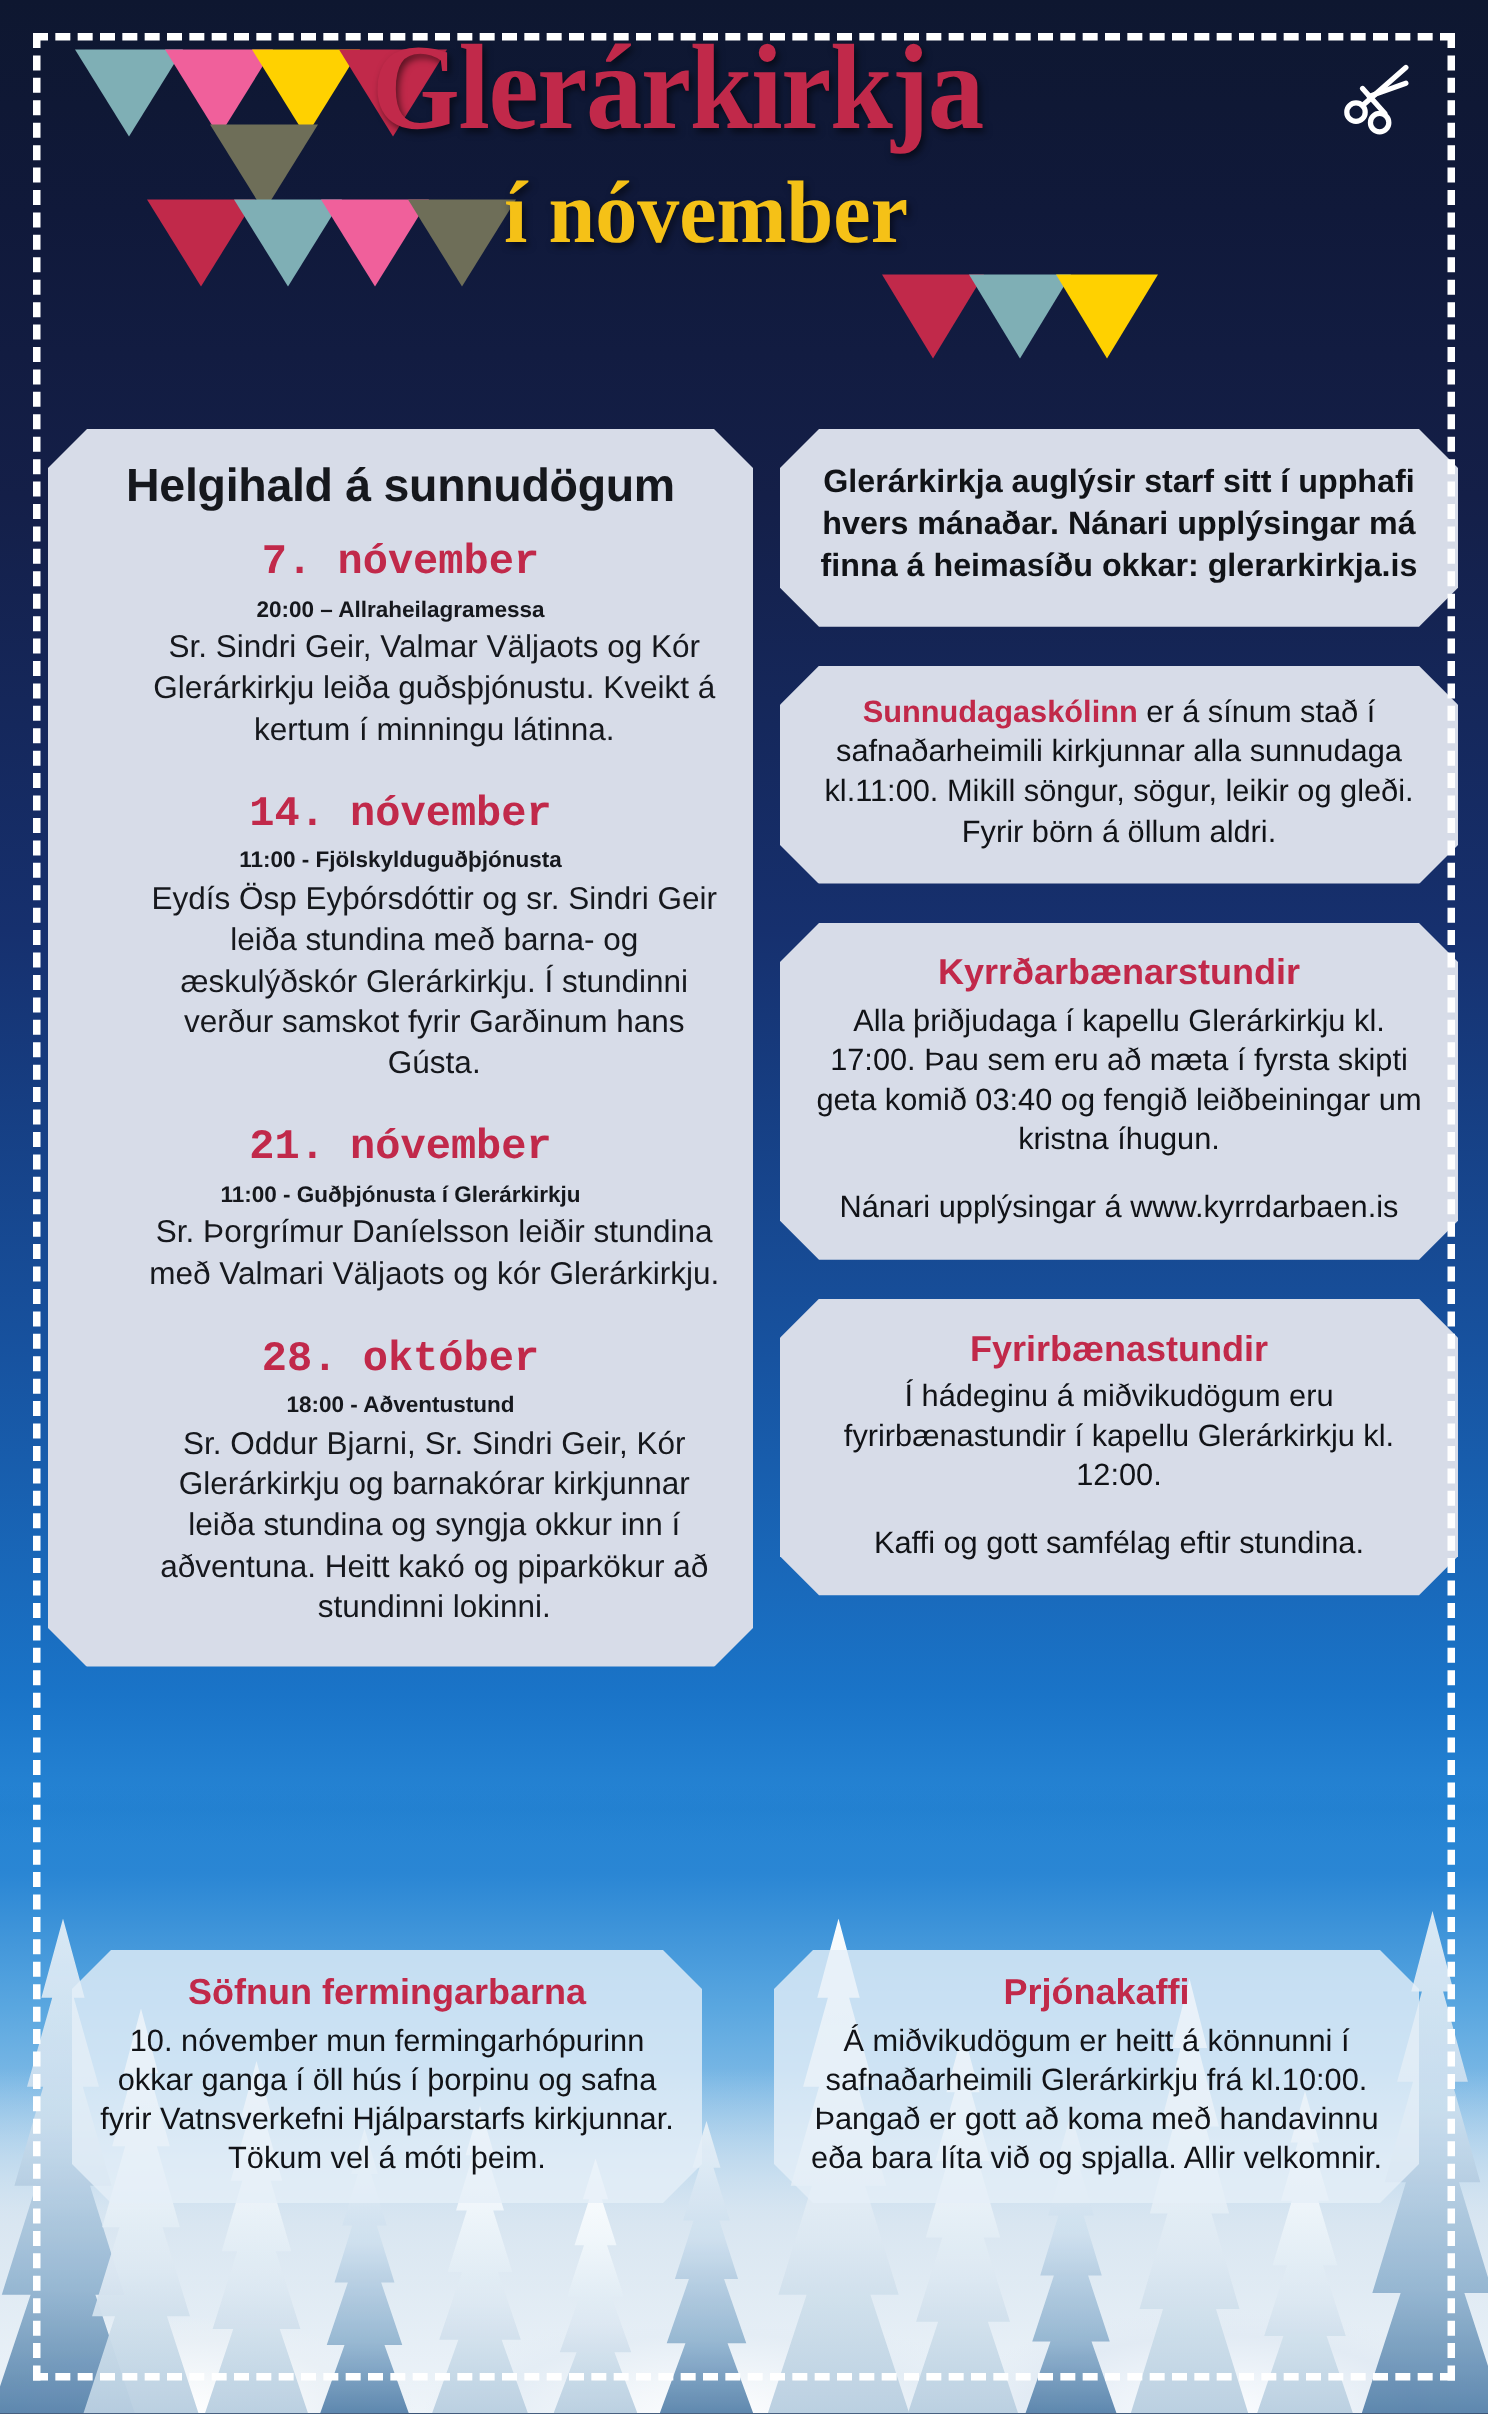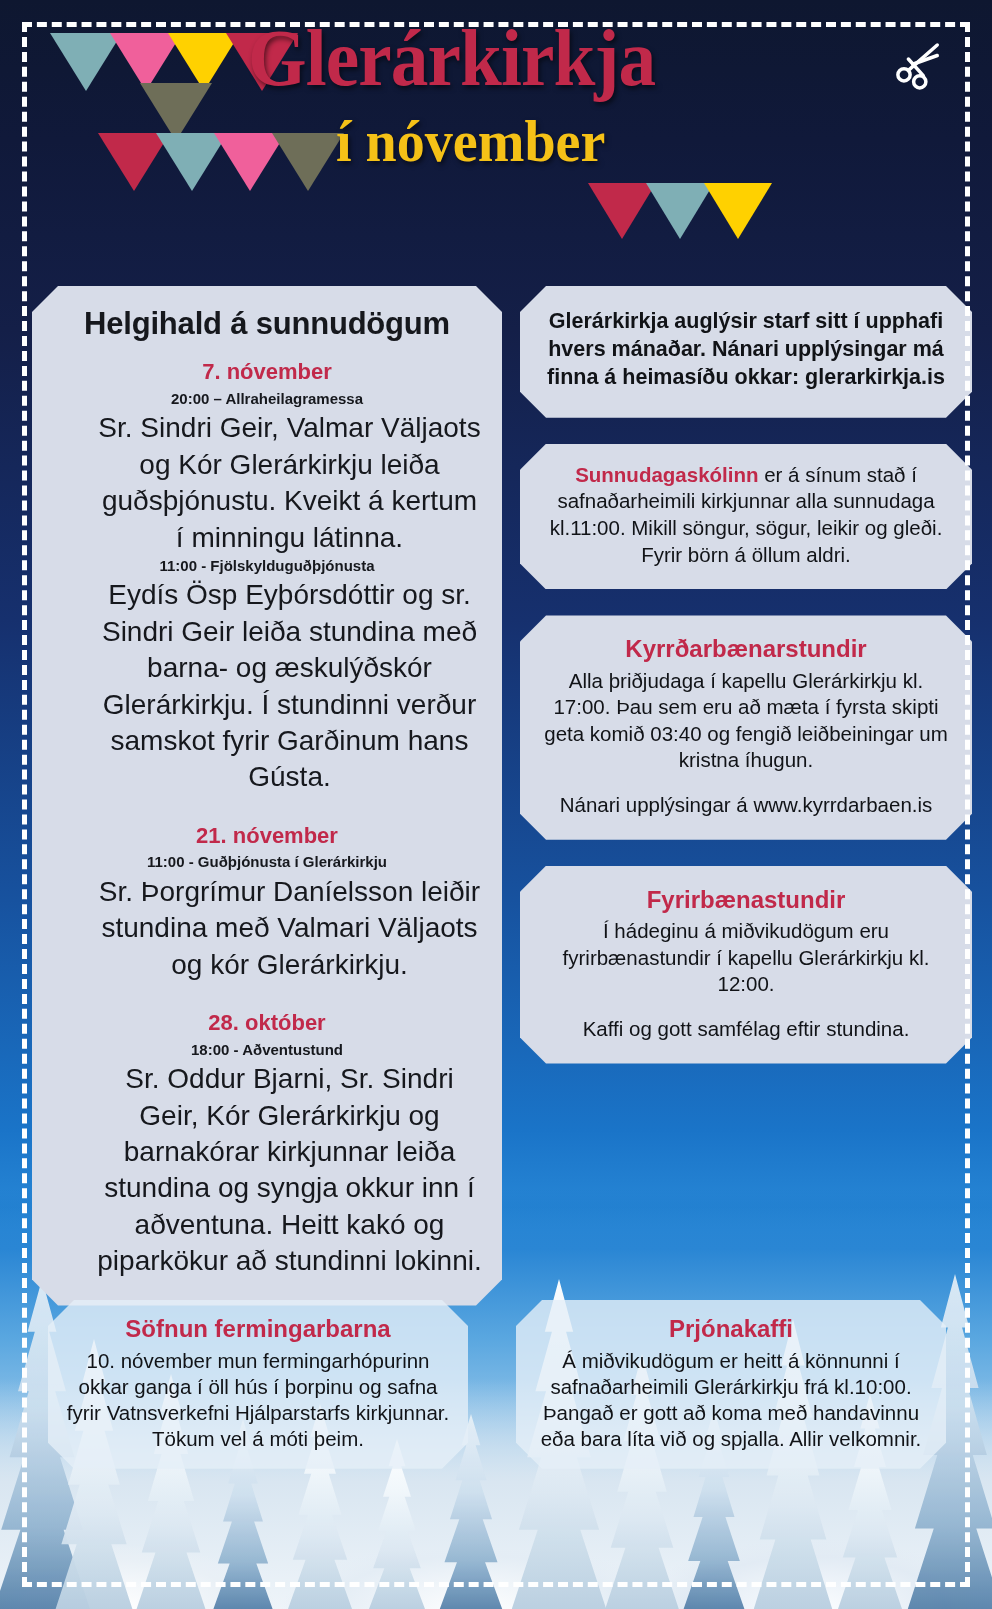--- a/index.html
+++ b/index.html
@@ -123,26 +123,26 @@
     line-height: 1.3;
     font-size: 20.5px;
   }
   .panel.tall { padding-bottom: 26px; }
 
   .panel-title {
     font-size: 31px; font-weight: bold; color: #16181d;
     margin-bottom: 14px; letter-spacing: -.2px;
   }
   .ev-date {
-    font-size: 22px; font-weight: bold; color: #c1294a;
-    margin-top: 26px; margin-bottom: 2px;
+    font-size: 28px; font-weight: bold; color: #c1294a;
+    margin-top: 26px; margin-bottom: 2px; font-family: Liberation Mono, monospace;
   }
   .ev-date.first { margin-top: 4px; }
   .ev-time { font-size: 15px; font-weight: bold; color: #16181d; margin-bottom: 2px; }
-  .ev-desc { font-size: 28px; color: #16181d; margin-left: 45px; }
+  .ev-desc { font-size: 21px; color: #16181d; margin-left: 45px; }
 
   .b-bold { font-weight: bold; font-size: 21.5px; }
   .hl { color: #c1294a; font-weight: bold; }
   .red-head { color: #c1294a; font-weight: bold; font-size: 24px; margin-bottom: 3px; }
   .spacer { height: 18px; }
 
   
   .bottom-row {
     position: absolute; left: 0; top: 1300px; width: 992px;
     z-index: 25; display: flex;
@@ -216,20 +216,21 @@
   <div class="cols">
 
     <div class="col-left">
       <div class="panel tall">
         <div class="panel-title">Helgihald á sunnudögum</div>
 
         <div class="ev-date first">7. nóvember</div>
         <div class="ev-time">20:00 – Allraheilagramessa</div>
         <div class="ev-desc">Sr. Sindri Geir, Valmar Väljaots og Kór Glerárkirkju leiða guðsþjónustu. Kveikt á kertum í minningu látinna.</div>
 
+        <div class="ev-date">14. nóvember</div>
         <div class="ev-time">11:00 - Fjölskylduguðþjónusta</div>
         <div class="ev-desc">Eydís Ösp Eyþórsdóttir og sr. Sindri Geir leiða stundina með barna- og æskulýðskór Glerárkirkju. Í stundinni verður samskot fyrir Garðinum hans Gústa.</div>
 
         <div class="ev-date">21. nóvember</div>
         <div class="ev-time">11:00 - Guðþjónusta í Glerárkirkju</div>
         <div class="ev-desc">Sr. Þorgrímur Daníelsson leiðir stundina með Valmari Väljaots og kór Glerárkirkju.</div>
 
         <div class="ev-date">28. október</div>
         <div class="ev-time">18:00 - Aðventustund</div>
         <div class="ev-desc">Sr. Oddur Bjarni, Sr. Sindri Geir, Kór Glerárkirkju og barnakórar kirkjunnar leiða stundina og syngja okkur inn í aðventuna. Heitt kakó og piparkökur að stundinni lokinni.</div>

